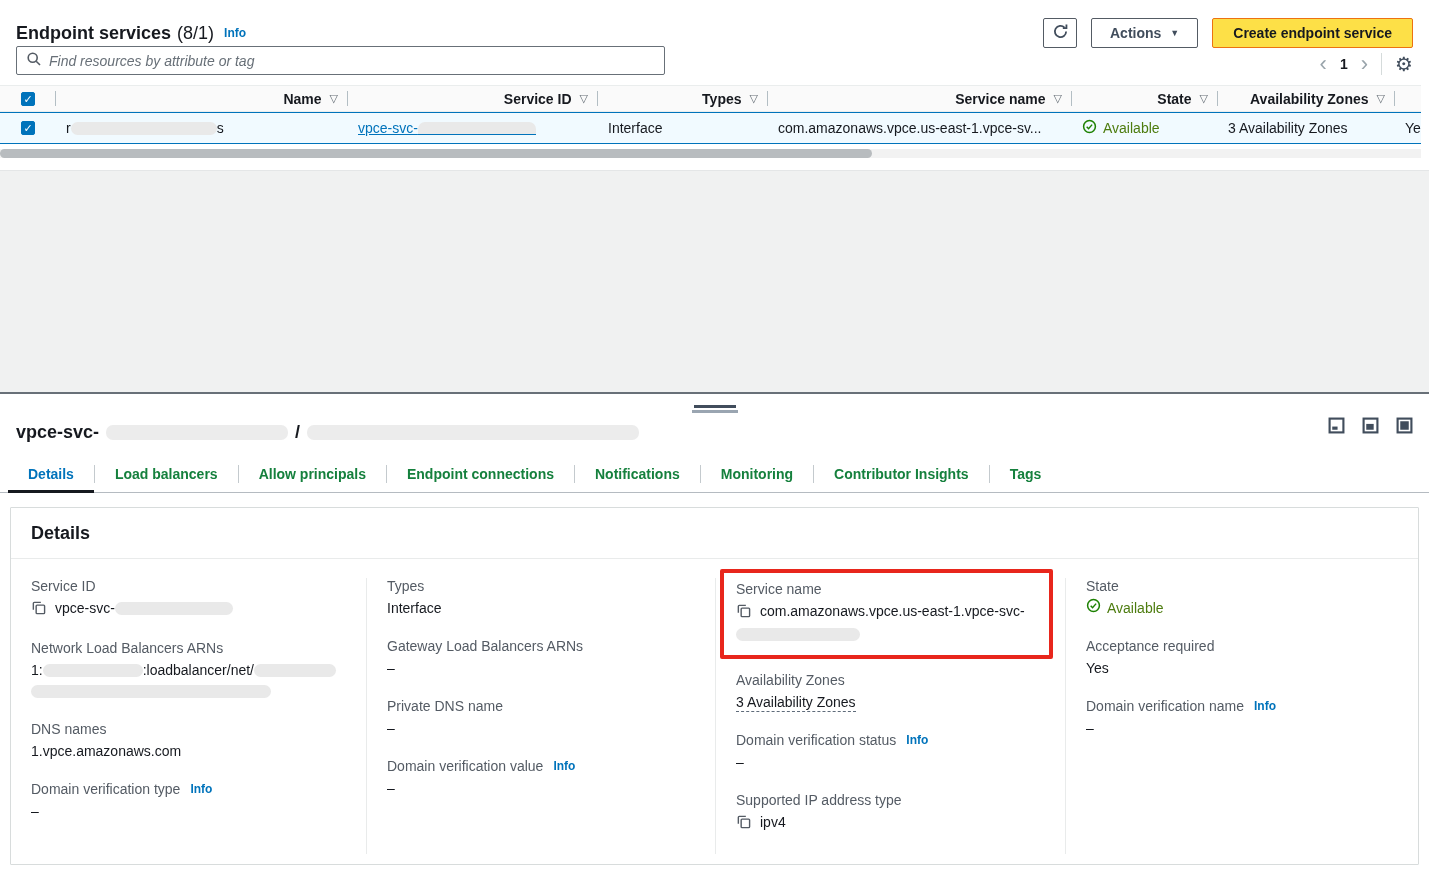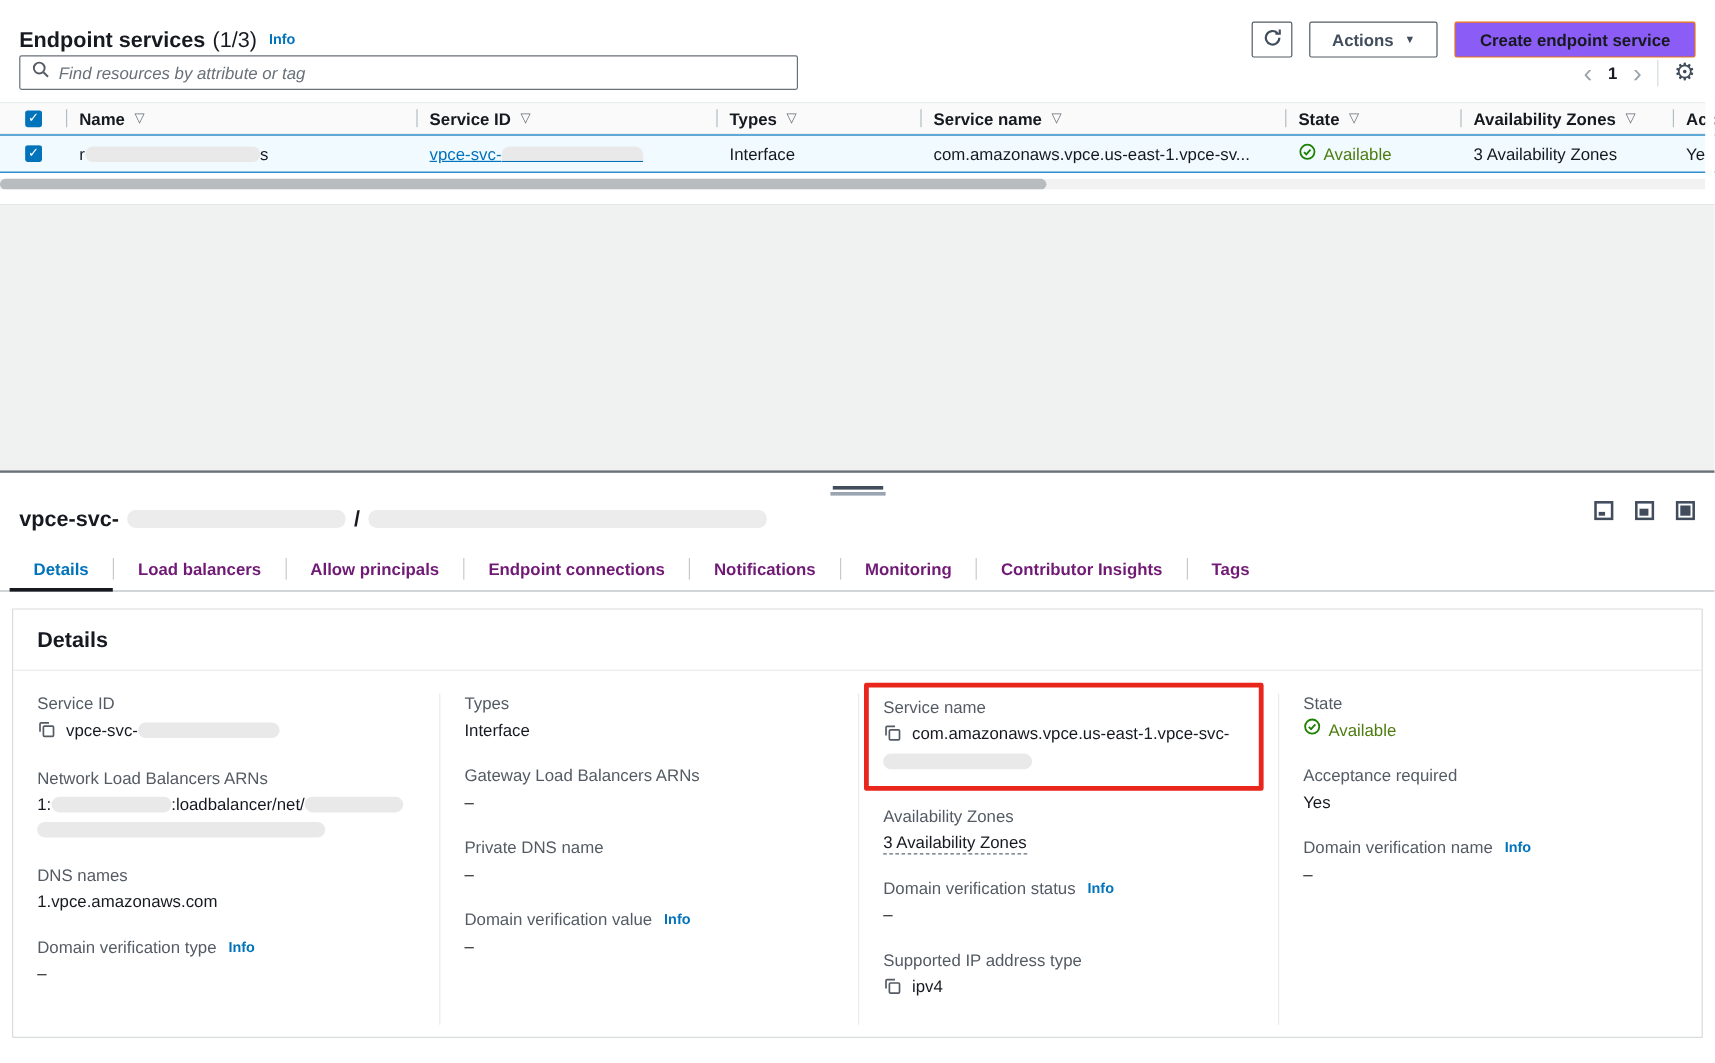--- a/index.html
+++ b/index.html
@@ -10,38 +10,38 @@
   
   .header-bar { display:flex; align-items:center; padding:24px 16px 0 16px; height:42px; }
   .page-title { font-size:18px; font-weight:bold; color:#16191f; }
   .page-count { font-size:18px; font-weight:normal; color:#16191f; margin-left:6px; }
   .info-link { font-size:12px; font-weight:bold; color:#0073bb; text-decoration:none; margin-left:10px; cursor:pointer; }
   .header-actions { margin-left:auto; display:flex; align-items:center; gap:14px; }
   .btn { height:30px; border:1px solid #545b64; border-radius:2px; background:#fff; display:flex; align-items:center; justify-content:center; font-size:14px; font-weight:bold; color:#414d5c; cursor:pointer; }
   .btn-refresh { width:34px; }
   .btn-secondary { padding:0 18px; gap:9px; }
   .caret-down { font-size:9px; color:#414d5c; }
-  .btn-primary { background:#8b5cf6; border:1px solid #ec7211; color:#16191f; padding:0 20px; }
-
-  
-  .search-row { display:flex; align-items:center; padding:0 16px; margin-top:4px; height:29px; }
+  .btn-primary { background:#fde047; border:1px solid #ec7211; color:#16191f; padding:0 20px; }
+
+  
+  .search-row { display:flex; align-items:flex-end; padding:0 16px; margin-top:4px; height:29px; }
   .search-box { width:649px; height:29px; border:1px solid #687078; border-radius:2px; background:#fff; display:flex; align-items:center; padding:0 9px; gap:7px; }
   .search-box input { border:none; outline:none; flex:1; font-size:14px; font-style:italic; color:#444; font-family:inherit; background:transparent; }
   .search-box input::placeholder { color:#687078; font-style:italic; }
   .pagination { margin-left:auto; display:flex; align-items:center; gap:13px; }
   .page-chevron { font-size:22px; line-height:20px; color:#99a4ab; cursor:pointer; font-weight:normal; }
   .page-number { font-size:14px; font-weight:bold; color:#16191f; }
   .pag-divider { width:1px; height:22px; background:#d5dbdb; }
   .gear { font-size:20px; color:#414d5c; cursor:pointer; line-height:20px; }
 
   
   .table-clip { margin-top:10px; overflow:hidden; position:relative; width:1429px; }
   .table-inner { width:1595px; }
   .thead { display:flex; background:#fafafa; border-top:1px solid #eaeded; border-bottom:1px solid #eaeded; height:27px; }
-  .th { display:flex; align-items:center; justify-content:flex-start; padding:0 10px; font-size:14px; font-weight:bold; color:#16191f; position:relative; }
+  .th { display:flex; align-items:center; justify-content:flex-end; padding:0 10px; font-size:14px; font-weight:bold; color:#16191f; position:relative; }
   .th::after { content:''; position:absolute; right:0; top:5px; bottom:5px; width:1px; background:#b3bec4; }
   .sort-icon { font-size:11px; color:#687078; cursor:pointer; margin-left:8px; }
   .trow { display:flex; align-items:center; height:32px; background:#f1faff; border-top:1px solid #0073bb; border-bottom:1px solid #0073bb; cursor:pointer; }
   .td { padding:0 10px; font-size:14px; color:#16191f; white-space:nowrap; overflow:hidden; }
   .c0 { width:56px; display:flex; justify-content:center; }
   .c1 { width:292px; } .c2 { width:250px; } .c3 { width:170px; } .c4 { width:304px; }
   .c5 { width:146px; } .c6 { width:177px; } .c7 { width:200px; }
   .checkbox { width:14px; height:14px; background:#0073bb; border:1px solid #0073bb; border-radius:2px; display:inline-flex; align-items:center; justify-content:center; color:#fff; font-size:11px; line-height:12px; cursor:pointer; }
   .link { color:#0073bb; text-decoration:underline; cursor:pointer; }
   .redact { display:inline-block; height:13px; background:#e9e9e9; border-radius:7px; vertical-align:-2px; }
@@ -61,21 +61,21 @@
   .drawer { background:#fff; position:relative; height:491px; }
   .drag-handle { width:46px; margin:11px auto 0; cursor:row-resize; }
   .drag-handle .bar1 { height:3px; background:#414d5c; margin:0 2px 2px 2px; }
   .drag-handle .bar2 { height:3px; background:#9aa5b1; }
   .panel-controls { position:absolute; top:12px; right:16px; display:flex; gap:17px; }
   .panel-controls svg { cursor:pointer; }
   .drawer-title { margin:9px 16px 0 16px; font-size:18px; font-weight:bold; display:flex; align-items:center; gap:7px; }
   .drawer-title .redact { height:15px; vertical-align:-2px; background:#ececec; }
 
   .tabs { display:flex; align-items:stretch; margin-top:15px; border-bottom:1px solid #b5bbc1; padding:0 8px; }
-  .tab { padding:8px 20px 10px; font-size:14px; font-weight:bold; color:#701a75; cursor:pointer; position:relative; white-space:nowrap; }
+  .tab { padding:8px 20px 10px; font-size:14px; font-weight:bold; color:#15803d; cursor:pointer; position:relative; white-space:nowrap; }
   .tab.active { color:#0073bb; }
   .tab.active::after { content:''; position:absolute; left:0; right:0; bottom:-1px; height:3px; background:#16191f; }
   .tab-sep { width:1px; background:#c4cace; margin:7px 0 9px; }
 
   
   .card { margin:14px 10px 8px; border:1px solid #d8dcdc; border-radius:1px; background:#fff; }
   .card-header { padding:15px 20px 14px; font-size:18px; font-weight:bold; border-bottom:1px solid #e9ebeb; }
   .card-body { display:flex; padding:19px 0 10px; }
   .col { padding:0 20px; }
   .col-1 { width:356px; border-right:1px solid #e9ebeb; }
@@ -89,21 +89,21 @@
   .field-highlight { border:4px solid #e8261c; border-radius:2px; padding:8px 10px 10px 12px; margin:-9px -8px 13px -16px; }
   .dash { font-size:14px; color:#16191f; }
 </style>
 </head>
 <body>
 
 <div class="screen">
 
   <div class="header-bar">
     <span class="page-title">Endpoint services</span>
-    <span class="page-count">(1/3)</span>
+    <span class="page-count">(8/1)</span>
     <a class="info-link">Info</a>
     <div class="header-actions">
       <button class="btn btn-refresh">
         <span>
           <svg width="17" height="17" viewBox="0 0 16 16">
               <path d="M13.3 8a5.3 5.3 0 1 1-1.5-3.7" fill="none" stroke="#414d5c" stroke-width="1.7"></path>
               <polyline points="13.6,1.4 13.6,4.8 10.2,4.8" fill="none" stroke="#414d5c" stroke-width="1.7"></polyline>
             </svg>
         </span>
       </button>

